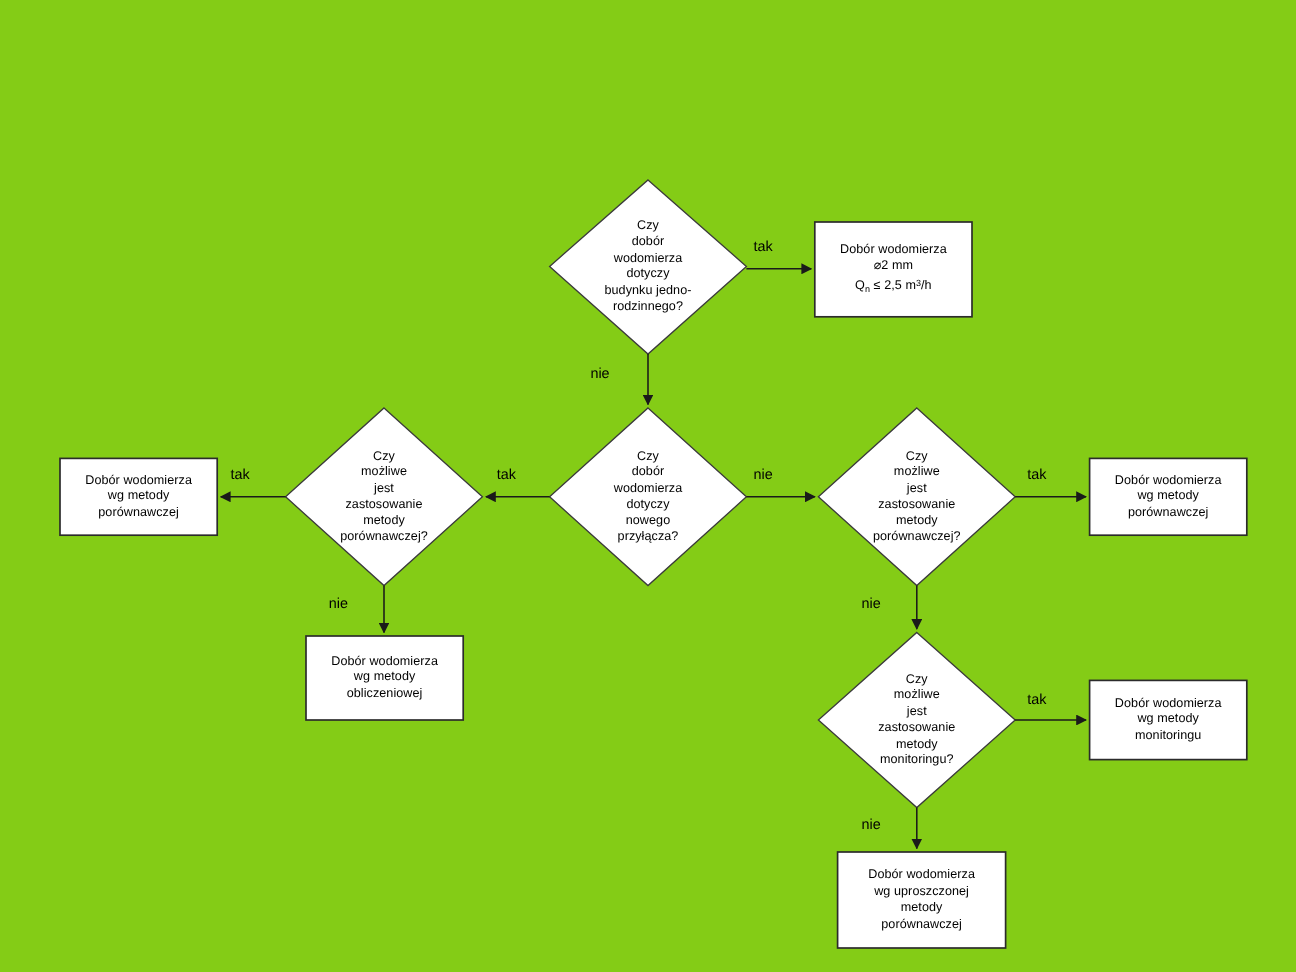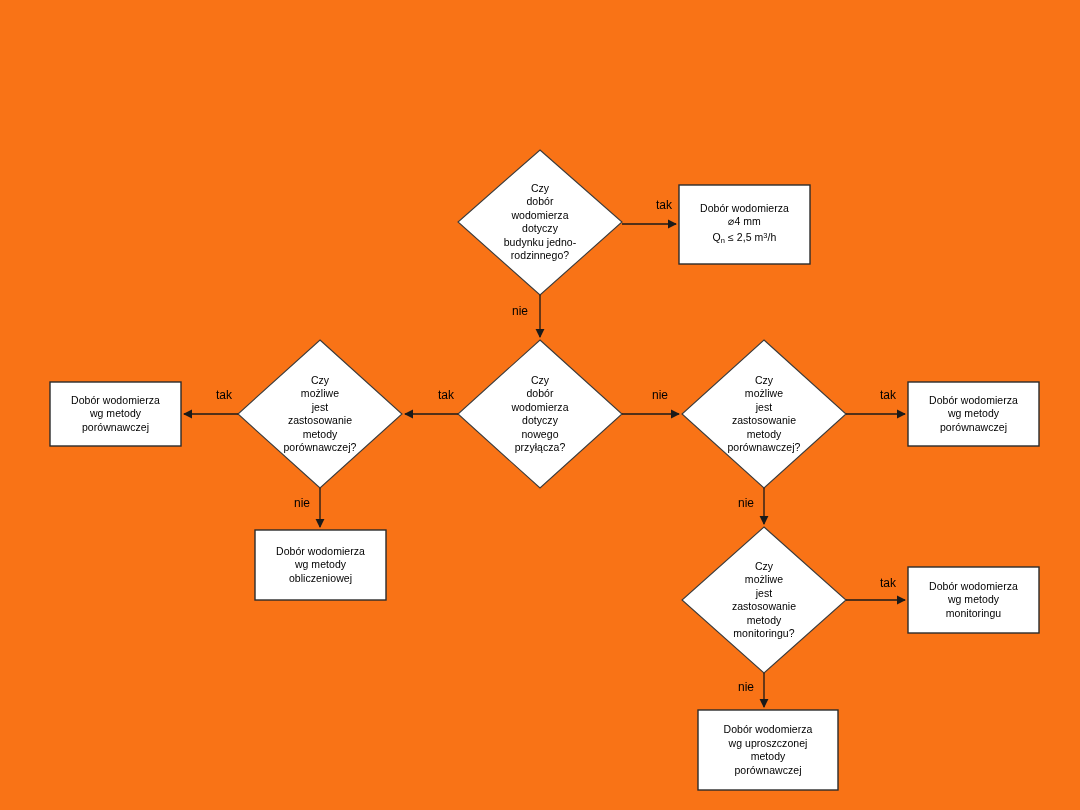--- a/index.html
+++ b/index.html
@@ -9,21 +9,21 @@
     background: #ffffff;
   }
   body {
     font-family: "Liberation Sans", "DejaVu Sans", sans-serif;
     color: #000000;
   }
   #canvas {
     position: relative;
     width: 1080px;
     height: 810px;
-    background: #f97316;
+    background: #84cc16;
     overflow: hidden;
   }
   #flow-svg {
     position: absolute;
     top: 0;
     left: 0;
     width: 1080px;
     height: 810px;
   }
   .node-text {
@@ -37,21 +37,21 @@
     letter-spacing: 0.05px;
     color: #000;
     pointer-events: none;
     white-space: pre-line;
   }
   .edge-label {
     position: absolute;
     font-size: 12px;
     line-height: 14px;
     color: #000;
-    text-align: right;
+    text-align: left;
     white-space: nowrap;
   }
   .sub {
     font-size: 7.5px;
     vertical-align: -2px;
   }
   .sup {
     font-size: 7.5px;
     vertical-align: 3px;
   }
@@ -117,21 +117,21 @@
 
   <div class="node-text" style="left:458px; top:162px; width:164px; height:120px;">Czy
 dobór
 wodomierza
 dotyczy
 budynku jedno-
 rodzinnego?</div>
 
   <div class="node-text" style="left:679px; top:185px; width:131px; height:79px; flex-direction:column;">
     <span>Dobór wodomierza</span>
-    <span>⌀4 mm</span>
+    <span>⌀2 mm</span>
     <span><span>Q</span><span class="sub">n</span><span> ≤ 2,5 m</span><span class="sup">3</span><span>/h</span></span>
   </div>
 
   <div class="node-text" style="left:458px; top:354px; width:164px; height:120px;">Czy
 dobór
 wodomierza
 dotyczy
 nowego
 przyłącza?</div>
 

